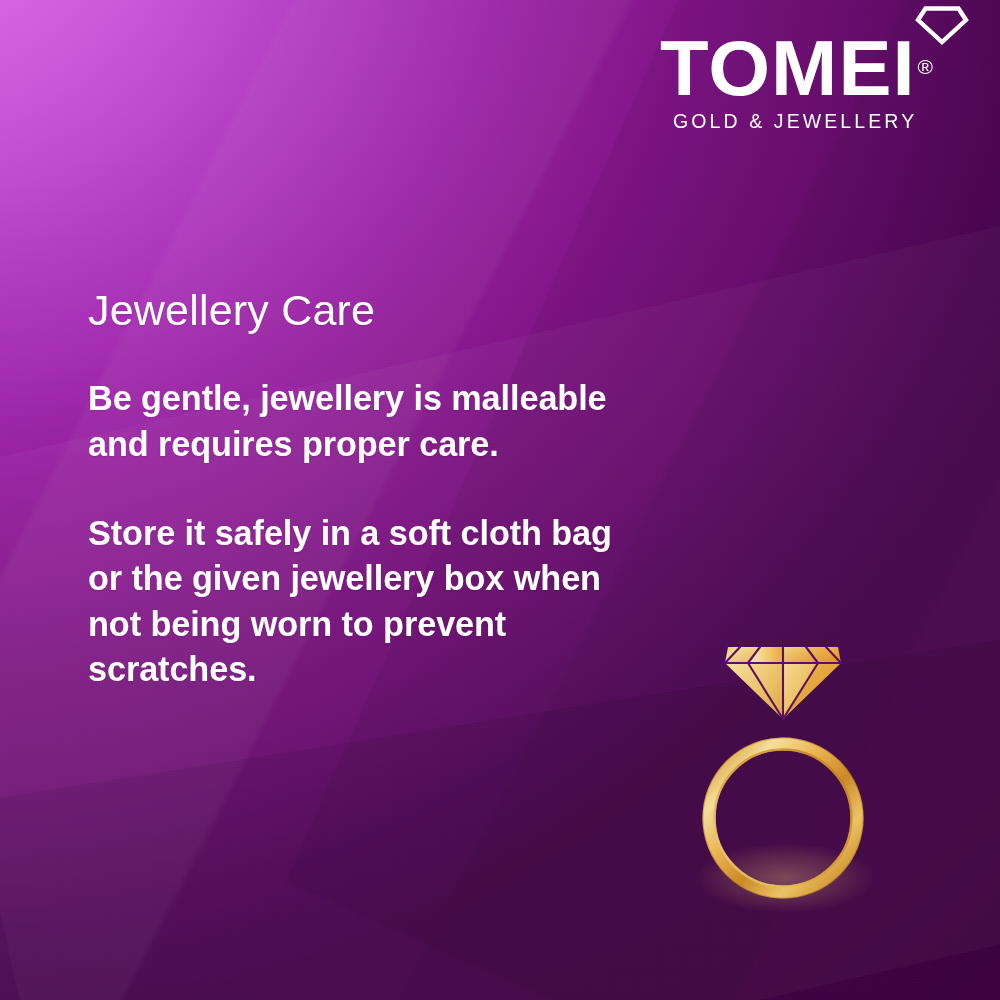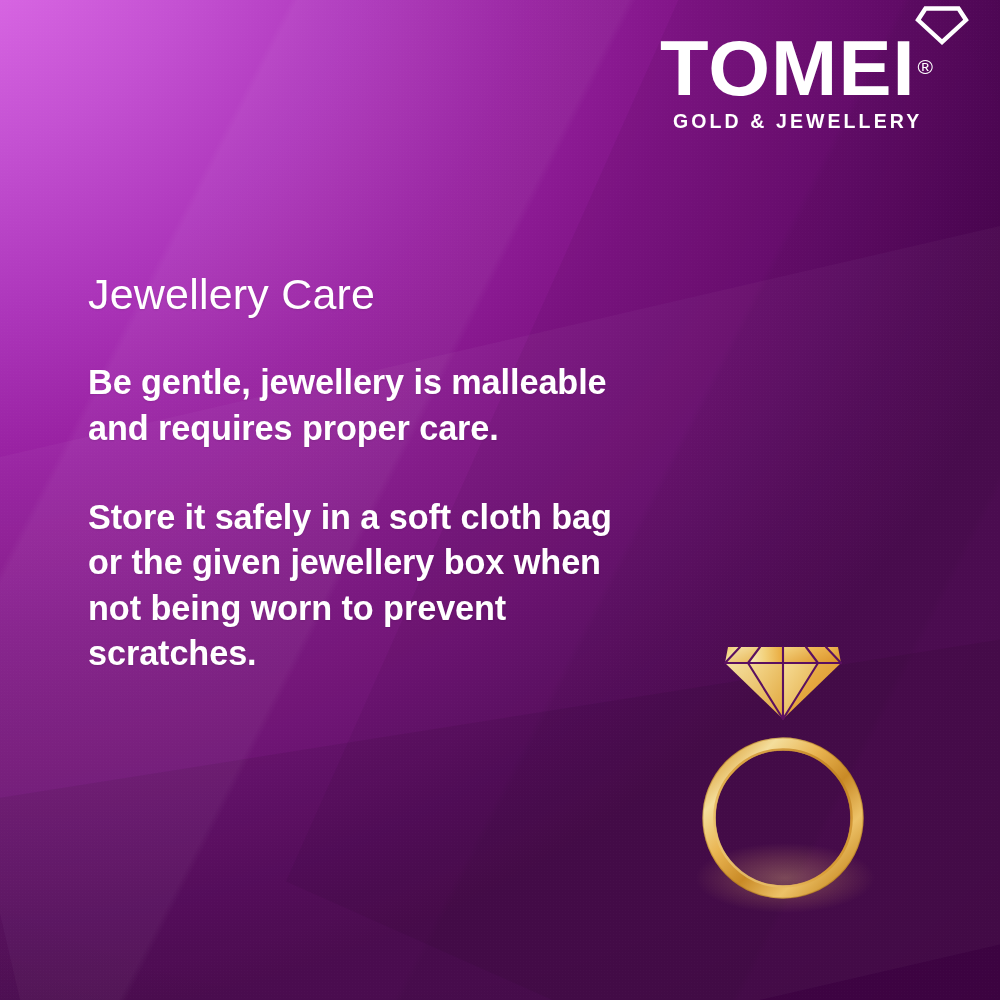--- a/index.html
+++ b/index.html
@@ -140,31 +140,31 @@
     margin-bottom: 6px;
     font-weight: normal;
   }
   #logo-tagline {
     position: absolute;
     left: 13px;
     top: 108px;
     width: 320px;
     color: #ffffff;
     font-size: 19.5px;
-    font-weight: bold;
+    font-weight: normal;
     letter-spacing: 3.1px;
     white-space: nowrap;
     text-align: left;
   }
 
   
   #copy {
     position: absolute;
     left: 88px;
-    top: 270px;
+    top: 286px;
     width: 620px;
   }
   #care-title {
     color: #ffffff;
     font-size: 43px;
     font-weight: normal;
     letter-spacing: 0.2px;
     line-height: 1.12;
     margin: 0 0 42px 0;
     text-shadow: 0 1px 2px rgba(0,0,0,0.10);

